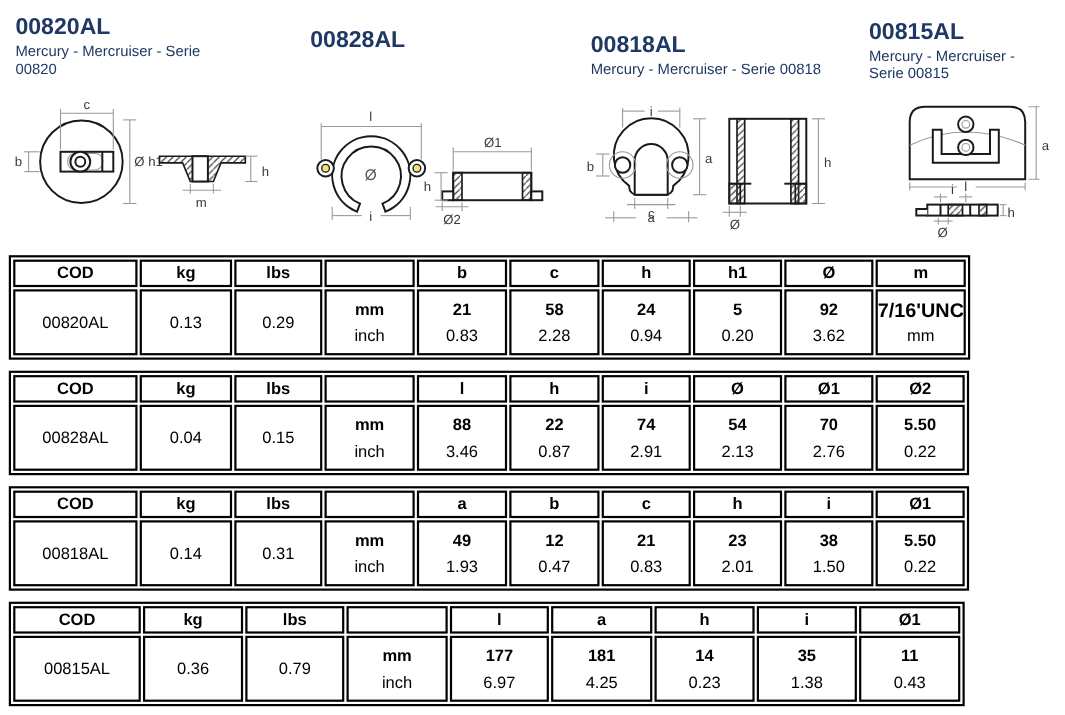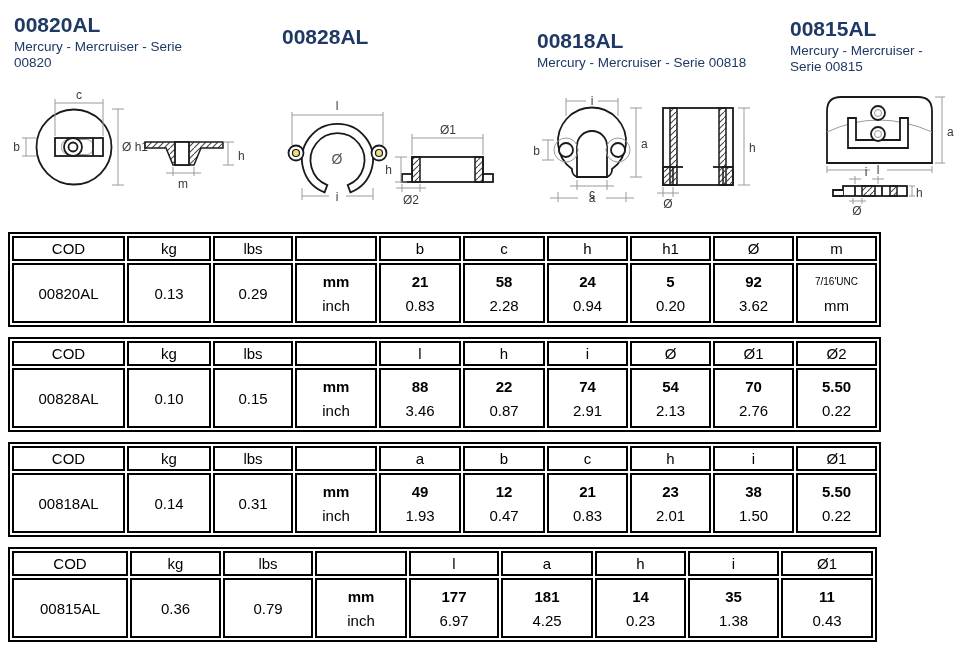--- a/index.html
+++ b/index.html
@@ -16,25 +16,25 @@
   .edgew{stroke:#1a1a1a;stroke-width:1.8;fill:#fff;}
   .edgeh{stroke:#1a1a1a;stroke-width:1.5;fill:url(#hatch);}
   .thin{stroke:#9a9a9a;stroke-width:1;fill:none;}
   .dim{stroke:#9a9a9a;stroke-width:1;fill:none;}
   .holey{fill:#f2e07a;stroke:#1a1a1a;stroke-width:1.2;}
   
   table.spec{position:absolute;border-collapse:separate;border-spacing:2px;
              border:2px solid #000;table-layout:fixed;background:#fff;}
   .spec td{border:2px solid #000;box-sizing:border-box;text-align:center;vertical-align:middle;
            font-size:15px;color:#000;padding:0;overflow:hidden;white-space:nowrap;}
-  .spec tr.hd td{height:25px;font-weight:normal;}
+  .spec tr.hd td{height:25px;font-weight:bold;}
   .spec tr.data td{height:60px;}
   .spec .mm{font-weight:bold;height:28px;line-height:32px;}
   .spec .in{font-weight:normal;height:26px;line-height:24px;}
-  .spec .mm.plain{font-weight:normal;font-size:10px;}
+  .spec .mm.plain{font-weight:bold;font-size:18px;}
 </style>
 </head>
 <body>
 
 <div class="sheet">
 
   <div class="prod" style="left:14px;top:14px;width:205px;">
     <div class="code">00820AL</div>
     <div class="sub">Mercury - Mercruiser - Serie 00820</div>
   </div>
@@ -299,21 +299,21 @@
       <td></td>
       <td>l</td>
       <td>h</td>
       <td>i</td>
       <td>Ø</td>
       <td>Ø1</td>
       <td>Ø2</td>
     </tr>
     <tr class="data">
       <td>00828AL</td>
-      <td>0.10</td>
+      <td>0.04</td>
       <td>0.15</td>
       <td>
         <div class="mm">mm</div>
         <div class="in">inch</div>
       </td>
       <td>
             <div class="mm">88</div>
             <div class="in">3.46</div>
           </td>
       <td>

